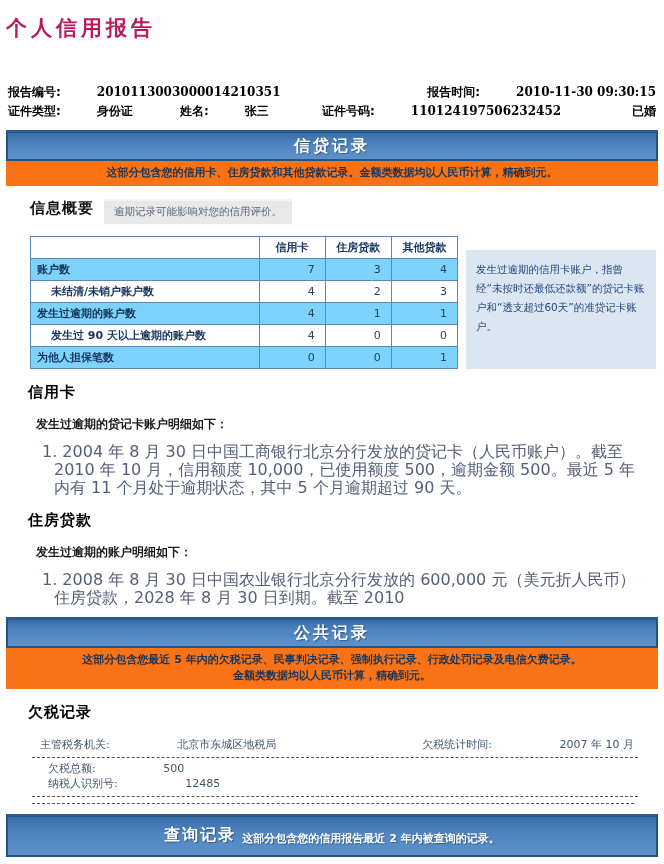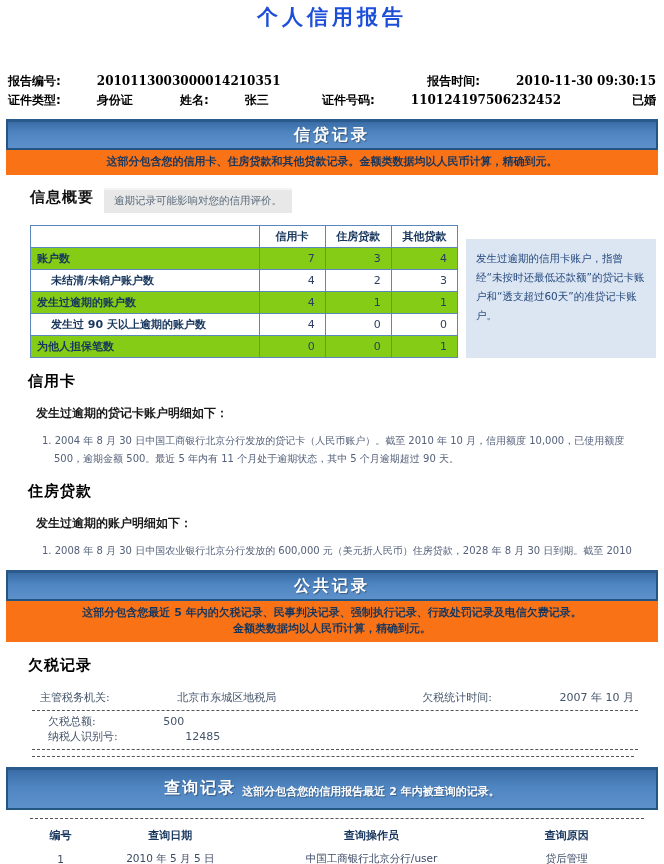--- a/index.html
+++ b/index.html
@@ -7,26 +7,26 @@
   body {
     font-family: "DejaVu Sans", "Liberation Sans", sans-serif;
     background: #ffffff;
     color: #000;
     overflow: hidden;
   }
   .page { width: 664px; height: 864px; padding: 0 6px; position: relative; }
 
   
   .report-title {
-    text-align: center;
+    text-align: left;
     font-size: 21px;
     font-weight: bold;
     letter-spacing: 4px;
-    padding-top: 3px;
-    color: #1d4ed8;
+    padding-top: 14px;
+    color: #be185d;
   }
 
   
   .header-info { margin-top: 42px; padding: 0 2px; font-size: 12px; font-weight: bold; }
   .hrow { display: flex; align-items: baseline; line-height: 17px; }
   .hrow .lbl { font-weight: bold; }
   .hrow .val { font-weight: 600; font-family: "DejaVu Serif", serif; margin-left: 4px; }
   .hrow2 { margin-top: 2px; }
   .h-name { width: 142px; }
   .h-idtype { width: 172px; }
@@ -87,37 +87,37 @@
   table.summary th, table.summary td {
     border: 1px solid #5b87ba;
     font-size: 11px;
     padding: 3px 6px;
     height: 22px;
   }
   table.summary th { color: #17365d; text-align: center; font-weight: bold; background: #fff; }
   table.summary td.rowlabel { color: #17365d; font-weight: bold; text-align: left; width: 228px; }
   table.summary td.rowlabel.indent { padding-left: 20px; }
   table.summary td.num { text-align: right; color: #2c3e5e; width: 66px; padding-right: 10px; }
-  table.summary tr.stripe td { background: #84cc16; }
+  table.summary tr.stripe td { background: #7dd3fc; }
   .side-note {
     width: 190px;
     margin-left: 8px;
     margin-top: 14px;
     background: #dce6f2;
     color: #24497e;
     font-size: 10.5px;
     line-height: 19px;
     padding: 10px 8px 8px 10px;
   }
 
   
   .detail-head { font-size: 15px; font-weight: bold; margin: 14px 0 0 22px; letter-spacing: 1px; }
   .detail-intro { font-size: 12px; font-weight: bold; color: #1a1a1a; margin: 14px 0 0 30px; }
   .detail-item {
-    font-size: 10px;
+    font-size: 16px;
     color: #54607a;
     margin: 10px 10px 0 36px;
     padding-left: 12px;
     text-indent: -12px;
     line-height: 18px;
   }
 
   
   .tax-block { margin: 12px 20px 0 26px; font-size: 11px; color: #44546a; }
   .tax-row { display: flex; padding: 3px 4px 5px 8px; border-bottom: 1px dashed #555; }

